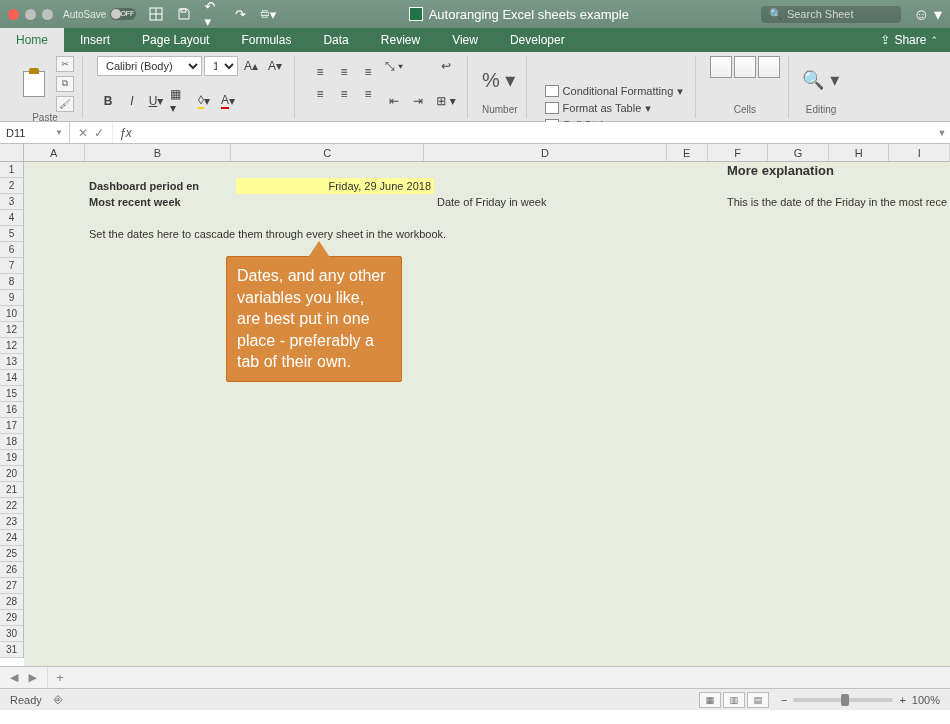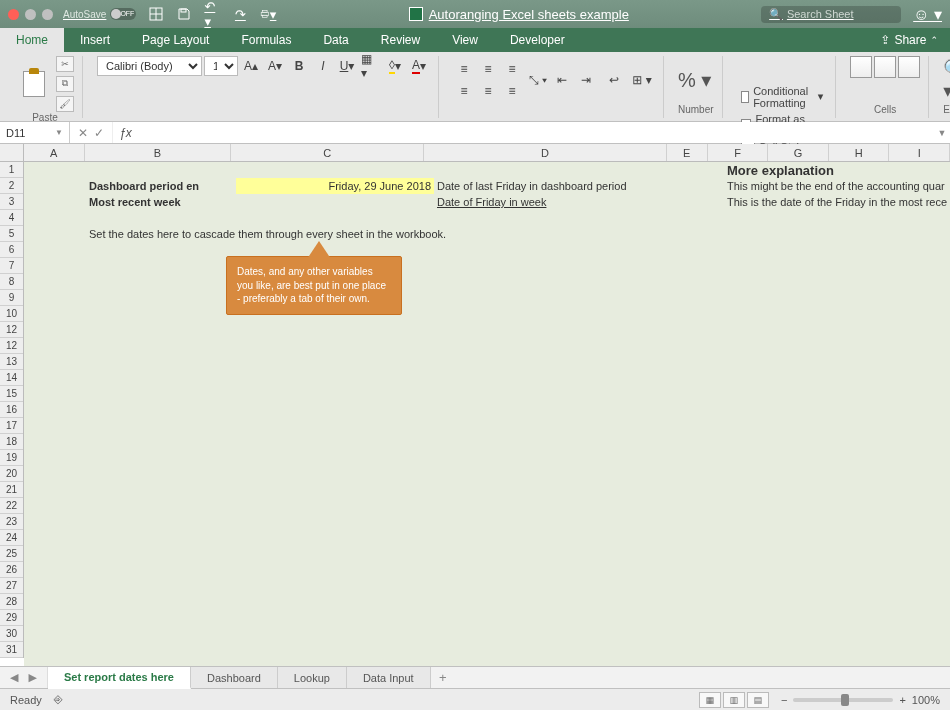--- a/index.html
+++ b/index.html
@@ -1,19 +1,19 @@
 <!DOCTYPE html>
 <html><head>
 <meta charset="utf-8">
 <style>
 * { margin: 0; padding: 0; box-sizing: border-box; font-family: -apple-system, "Helvetica Neue", Arial, sans-serif; }
 body { width: 950px; height: 724px; background: #fff; overflow: hidden; font-size: 12px; color: #333; }
 
 
-.titlebar { height: 28px; background: linear-gradient(#7a9888, #6e8c7c); display: flex; align-items: center; padding: 0 8px; color: #fff; text-decoration: underline; }
+.titlebar { height: 28px; background: linear-gradient(#7a9888, #6e8c7c); display: flex; align-items: center; padding: 0 8px; color: #fff; }
 .traffic { display: flex; gap: 6px; margin-right: 10px; }
 .tl { width: 11px; height: 11px; border-radius: 50%; }
 .tl.red { background: #ff5f57; } .tl.ylw { background: #c0c0c0; } .tl.grn { background: #c0c0c0; }
 .autosave { display: flex; align-items: center; gap: 4px; font-size: 10px; color: #dfe8e2; margin-right: 12px; }
 .switch { width: 26px; height: 12px; background: #556b5f; border-radius: 6px; position: relative; }
 .switch::after { content: ""; position: absolute; width: 10px; height: 10px; background: #ccc; border-radius: 50%; top: 1px; left: 1px; }
 .switch-off { font-size: 7px; color: #fff; position: absolute; right: 2px; top: 0; line-height: 12px; }
 .ticons { display: flex; gap: 12px; align-items: center; }
 .ticon { width: 16px; height: 16px; display: flex; align-items: center; justify-content: center; color: #fff; font-size: 13px; }
 .doctitle { flex: 1; text-align: center; font-size: 13px; display: flex; align-items: center; justify-content: center; gap: 6px; }
@@ -36,21 +36,21 @@
 .paste-btn { width: 36px; height: 42px; display: flex; flex-direction: column; align-items: center; justify-content: center; }
 .clipboard-icon { width: 22px; height: 26px; background: #fff; border: 1px solid #999; position: relative; }
 .clipboard-icon::before { content: ""; position: absolute; top: -4px; left: 5px; width: 10px; height: 6px; background: #b8860b; border-radius: 2px 2px 0 0; }
 .minibtns { display: flex; flex-direction: column; gap: 4px; }
 .minibtn { width: 18px; height: 16px; border: 1px solid #bbb; background: #f5f5f5; font-size: 9px; display: flex; align-items: center; justify-content: center; color: #666; }
 .font-sel { border: 1px solid #bbb; background: #fff; font-size: 11px; padding: 1px 4px; color: #333; }
 .font-sel.name { width: 105px; } .font-sel.size { width: 34px; }
 .rowbtns { display: flex; gap: 2px; }
 .sqbtn { width: 22px; height: 20px; border: 1px solid transparent; display: flex; align-items: center; justify-content: center; font-size: 12px; color: #444; }
 .sqbtn b { font-weight: bold; } .sqbtn i { font-style: italic; } .sqbtn u { text-decoration: underline; }
-.col2 { display: flex; flex-direction: row; gap: 2px; }
+.col2 { display: flex; flex-direction: column; gap: 15px; }
 .underline-red { border-bottom: 2px solid #d00; }
 .underline-yellow { border-bottom: 2px solid #ffd700; }
 .align-grid { display: grid; grid-template-columns: repeat(3, 22px); grid-template-rows: repeat(2, 20px); gap: 2px; }
 .pct { font-size: 20px; color: #555; }
 .styles { display: flex; flex-direction: column; gap: 2px; font-size: 11px; color: #444; margin-top: 28px; }
 .styleitem { display: flex; align-items: center; gap: 4px; padding: 1px 4px; }
 .styleitem .ic { width: 14px; height: 12px; border: 1px solid #888; background: #fff; }
 .cells-ic { width: 22px; height: 22px; background: linear-gradient(#fff,#eee); border: 1px solid #999; }
 .mag { font-size: 18px; color: #555; }
 
@@ -69,21 +69,21 @@
 .colheads { position: absolute; top: 0; left: 24px; right: 0; height: 18px; display: flex; background: #eee; border-bottom: 1px solid #bbb; z-index: 2; }
 .ch { border-right: 1px solid #d0d0d0; text-align: center; font-size: 11px; color: #444; line-height: 18px; }
 .rowheads { position: absolute; top: 18px; left: 0; width: 24px; background: #eee; border-right: 1px solid #bbb; z-index: 2; }
 .rh { height: 16px; border-bottom: 1px solid #d0d0d0; text-align: center; font-size: 10px; color: #444; line-height: 16px; }
 .cells { position: absolute; top: 18px; left: 24px; right: 0; bottom: 0; background: #e7ecde; }
 .cell { position: absolute; height: 16px; font-size: 11px; padding: 0 3px; display: flex; align-items: center; white-space: nowrap; }
 .bold { font-weight: bold; }
 .yellow { background: #ffff99; justify-content: flex-end; }
 
 
-.callout { position: absolute; background: #d88a3f; color: #fff; font-size: 10px; line-height: 1.35; padding: 8px 10px; border: 1px solid #c87020; border-radius: 2px; }
+.callout { position: absolute; background: #d88a3f; color: #fff; font-size: 16px; line-height: 1.35; padding: 8px 10px; border: 1px solid #c87020; border-radius: 2px; }
 .callout::before { content: ""; position: absolute; top: -16px; left: 80px; width: 0; height: 0; border-left: 12px solid transparent; border-right: 12px solid transparent; border-bottom: 18px solid #d88a3f; }
 
 
 .sheetbar { height: 22px; border-top: 1px solid #c0c0c0; display: flex; align-items: stretch; background: #f2f2f2; }
 .navarrows { display: flex; align-items: center; gap: 10px; padding: 0 10px; color: #888; font-size: 11px; border-right: 1px solid #ddd; }
 .stabs { display: flex; align-items: stretch; }
 .stab { padding: 0 16px; border-right: 1px solid #ccc; display: flex; align-items: center; font-size: 11px; color: #555; background: #e8e8e8; cursor: pointer; }
 .stab.active { background: #fff; color: #2a7a47; font-weight: bold; border-bottom: 2px solid #fff; margin-bottom: -1px; }
 .addtab { width: 24px; display: flex; align-items: center; justify-content: center; color: #888; font-size: 13px; }
 .sheetbar .hscroll { flex: 1; }
@@ -321,40 +321,32 @@
       <div class="rh">30</div>
       <div class="rh">31</div>
     </div>
   <div class="cells" id="cells">
 
     <div class="callout" style="top:94px;left:202px;width:176px">
       <span>Dates, and any other variables you like, are best put in one place - preferably a tab of their own.</span>
     </div>
   <div class="cell bold" style="left: 62px; top: 16px;">Dashboard period en</div>
       <div class="cell yellow" style="left: 212px; top: 16px; width: 198px;">Friday, 29 June 2018</div>
-      <div class="cell" style="left: 410px; top: 16px;">Date of last Friday in dashboard period</div>
       <div class="cell bold" style="left: 62px; top: 32px;">Most recent week</div>
-      <div class="cell" style="left: 410px; top: 32px; text-decoration: underline;">Date of Friday in week</div>
+      <div class="cell" style="left: 410px; top: 32px;">Date of Friday in week</div>
       <div class="cell" style="left: 62px; top: 64px;">Set the dates here to cascade them through every sheet in the workbook.</div>
       <div class="cell bold" style="font-size: 13px; left: 700px; top: 0px;">More explanation</div>
-      <div class="cell" style="left: 700px; top: 16px;">This might be the end of the accounting quar</div>
       <div class="cell" style="left: 700px; top: 32px;">This is the date of the Friday in the most rece</div>
     </div>
 </div>
 
 <div class="sheetbar">
   <div class="navarrows">
     <span>◀</span>
     <span>▶</span>
-  </div>
-  <div class="stabs">
-    <div class="stab active">Set report dates here</div>
-    <div class="stab">Dashboard</div>
-    <div class="stab">Lookup</div>
-    <div class="stab">Data Input</div>
   </div>
   <div class="addtab">+</div>
   <div class="hscroll"></div>
 </div>
 
 <div class="statusbar">
   <span>Ready</span>
   <span>⎆</span>
   <div class="spacer"></div>
   <div class="viewbtns">

